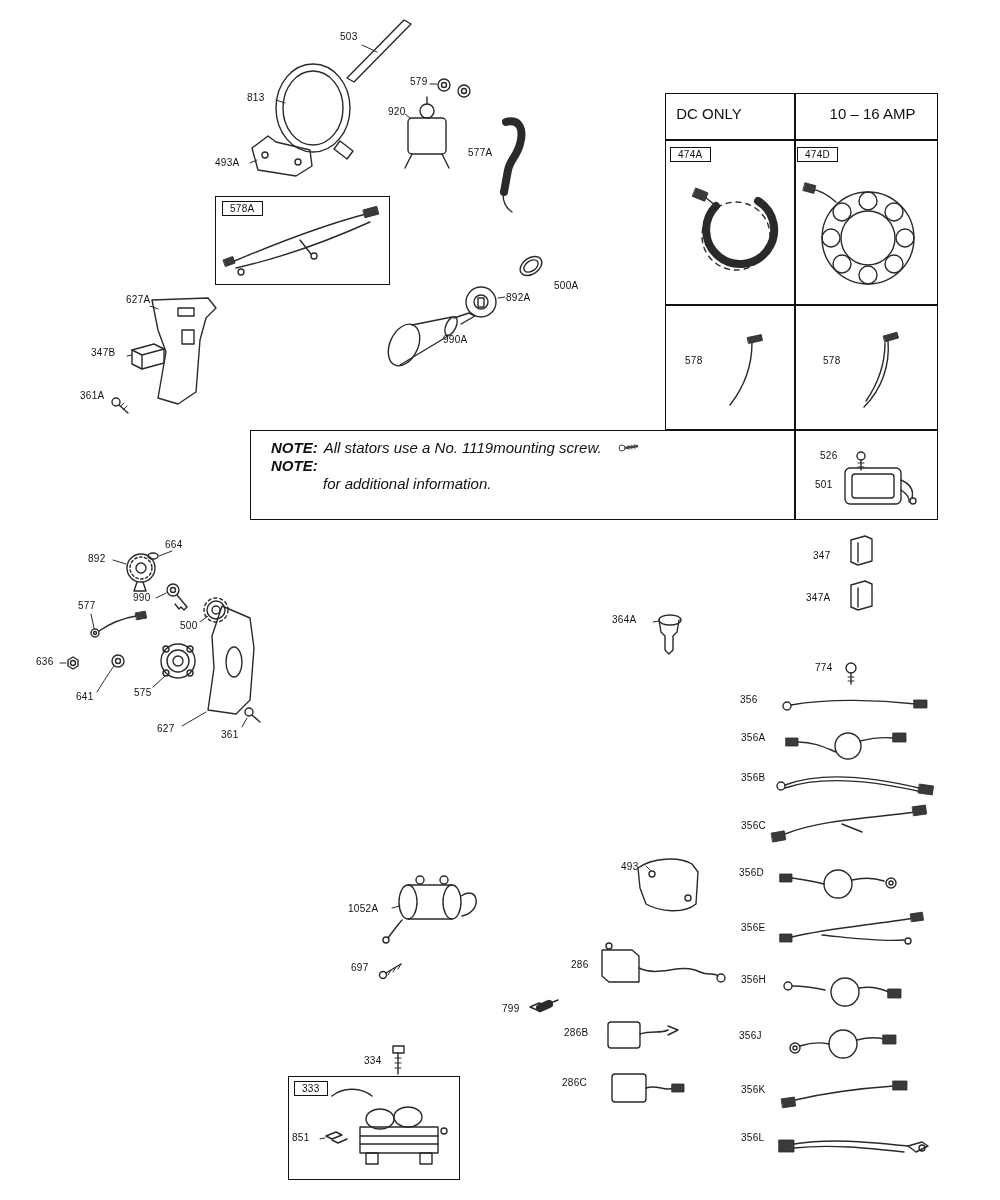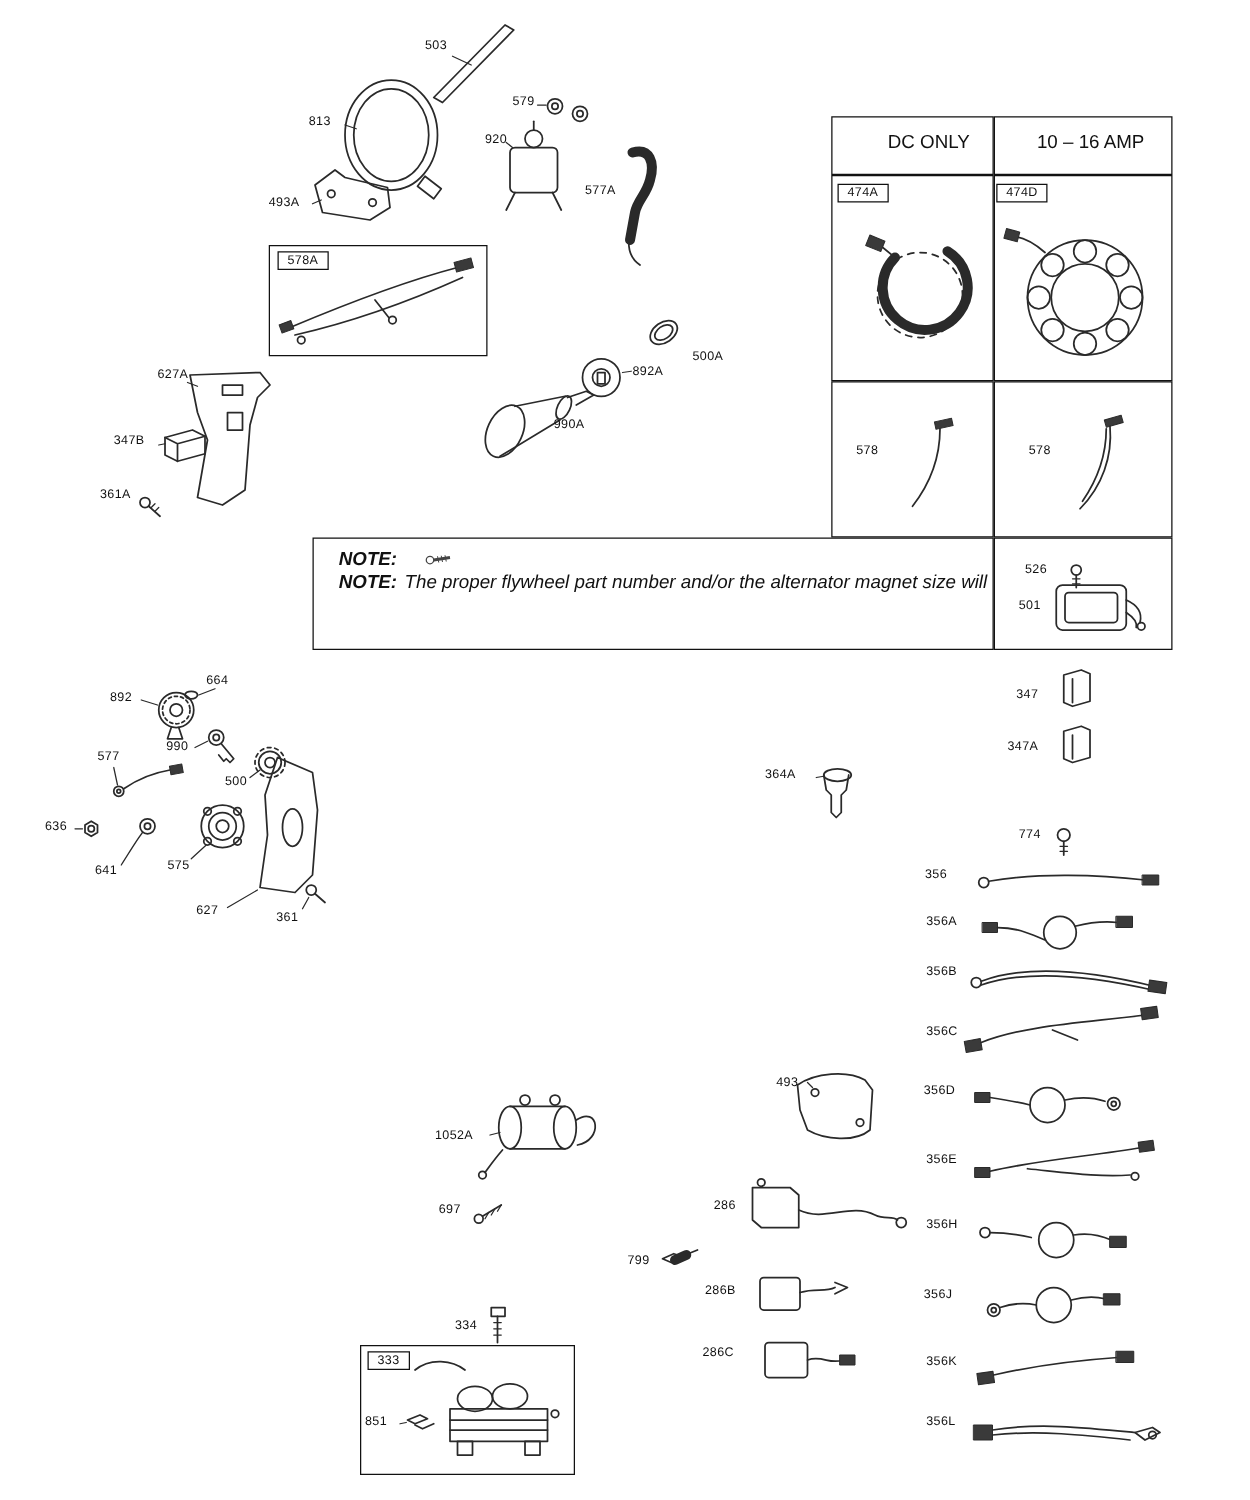--- a/index.html
+++ b/index.html
@@ -409,38 +409,39 @@
   <div class="cell" style="left:795px; top:93px;  width:143px; height:47px;"></div>
   <div class="cell" style="left:665px; top:140px; width:130px; height:165px;"></div>
   <div class="cell" style="left:795px; top:140px; width:143px; height:165px;"></div>
   <div class="cell" style="left:665px; top:305px; width:130px; height:125px;"></div>
   <div class="cell" style="left:795px; top:305px; width:143px; height:125px;"></div>
   <div class="cell" style="left:795px; top:430px; width:143px; height:90px;"></div>
 
   <div class="cell" style="left:215px; top:196px; width:175px; height:89px;"></div>
   <div class="cell" style="left:288px; top:1076px; width:172px; height:104px;"></div>
 
-  <div class="hdr" style="left:673px; top:105px; width:140px;">DC ONLY</div>
+  <div class="hdr" style="left:639px; top:105px; width:140px;">DC ONLY</div>
   <div class="hdr" style="left:795px; top:105px; width:155px;">10 – 16 AMP</div>
 
   <div class="notebox">
     <div class="noteline">
       <span class="nlbl">NOTE:</span>
+      <span>All stators use a No. 1119mounting screw.</span>
       <svg class="screwicon" width="24" height="12" viewBox="0 0 24 12">
         <g stroke="#444" fill="none" stroke-width="1">
           <circle cx="4" cy="6" r="3"></circle>
           <path d="M7,6 L20,4" stroke-width="2.4"></path>
           <path d="M10,3 l1,5 M13,2.6 l1,5 M16,2.2 l1,5" stroke-width=".8"></path>
         </g>
       </svg>
     </div>
     <div class="noteline">
       <span class="nlbl">NOTE:</span>
-      <span>The proper flywheel part number and/or the alternator magnet size will</span>
     </div>
+    <div class="cont">for additional information.</div>
   </div>
 
   <div class="lbl" style="left:340px; top:31px;">503</div>
   <div class="lbl" style="left:247px; top:92px;">813</div>
   <div class="lbl" style="left:215px; top:157px;">493A</div>
   <div class="lbl" style="left:410px; top:76px;">579</div>
   <div class="lbl" style="left:388px; top:106px;">920</div>
   <div class="lbl" style="left:468px; top:147px;">577A</div>
   <div class="lbl boxed" style="left:222px; top:201px;">578A</div>
   <div class="lbl" style="left:126px; top:294px;">627A</div>

